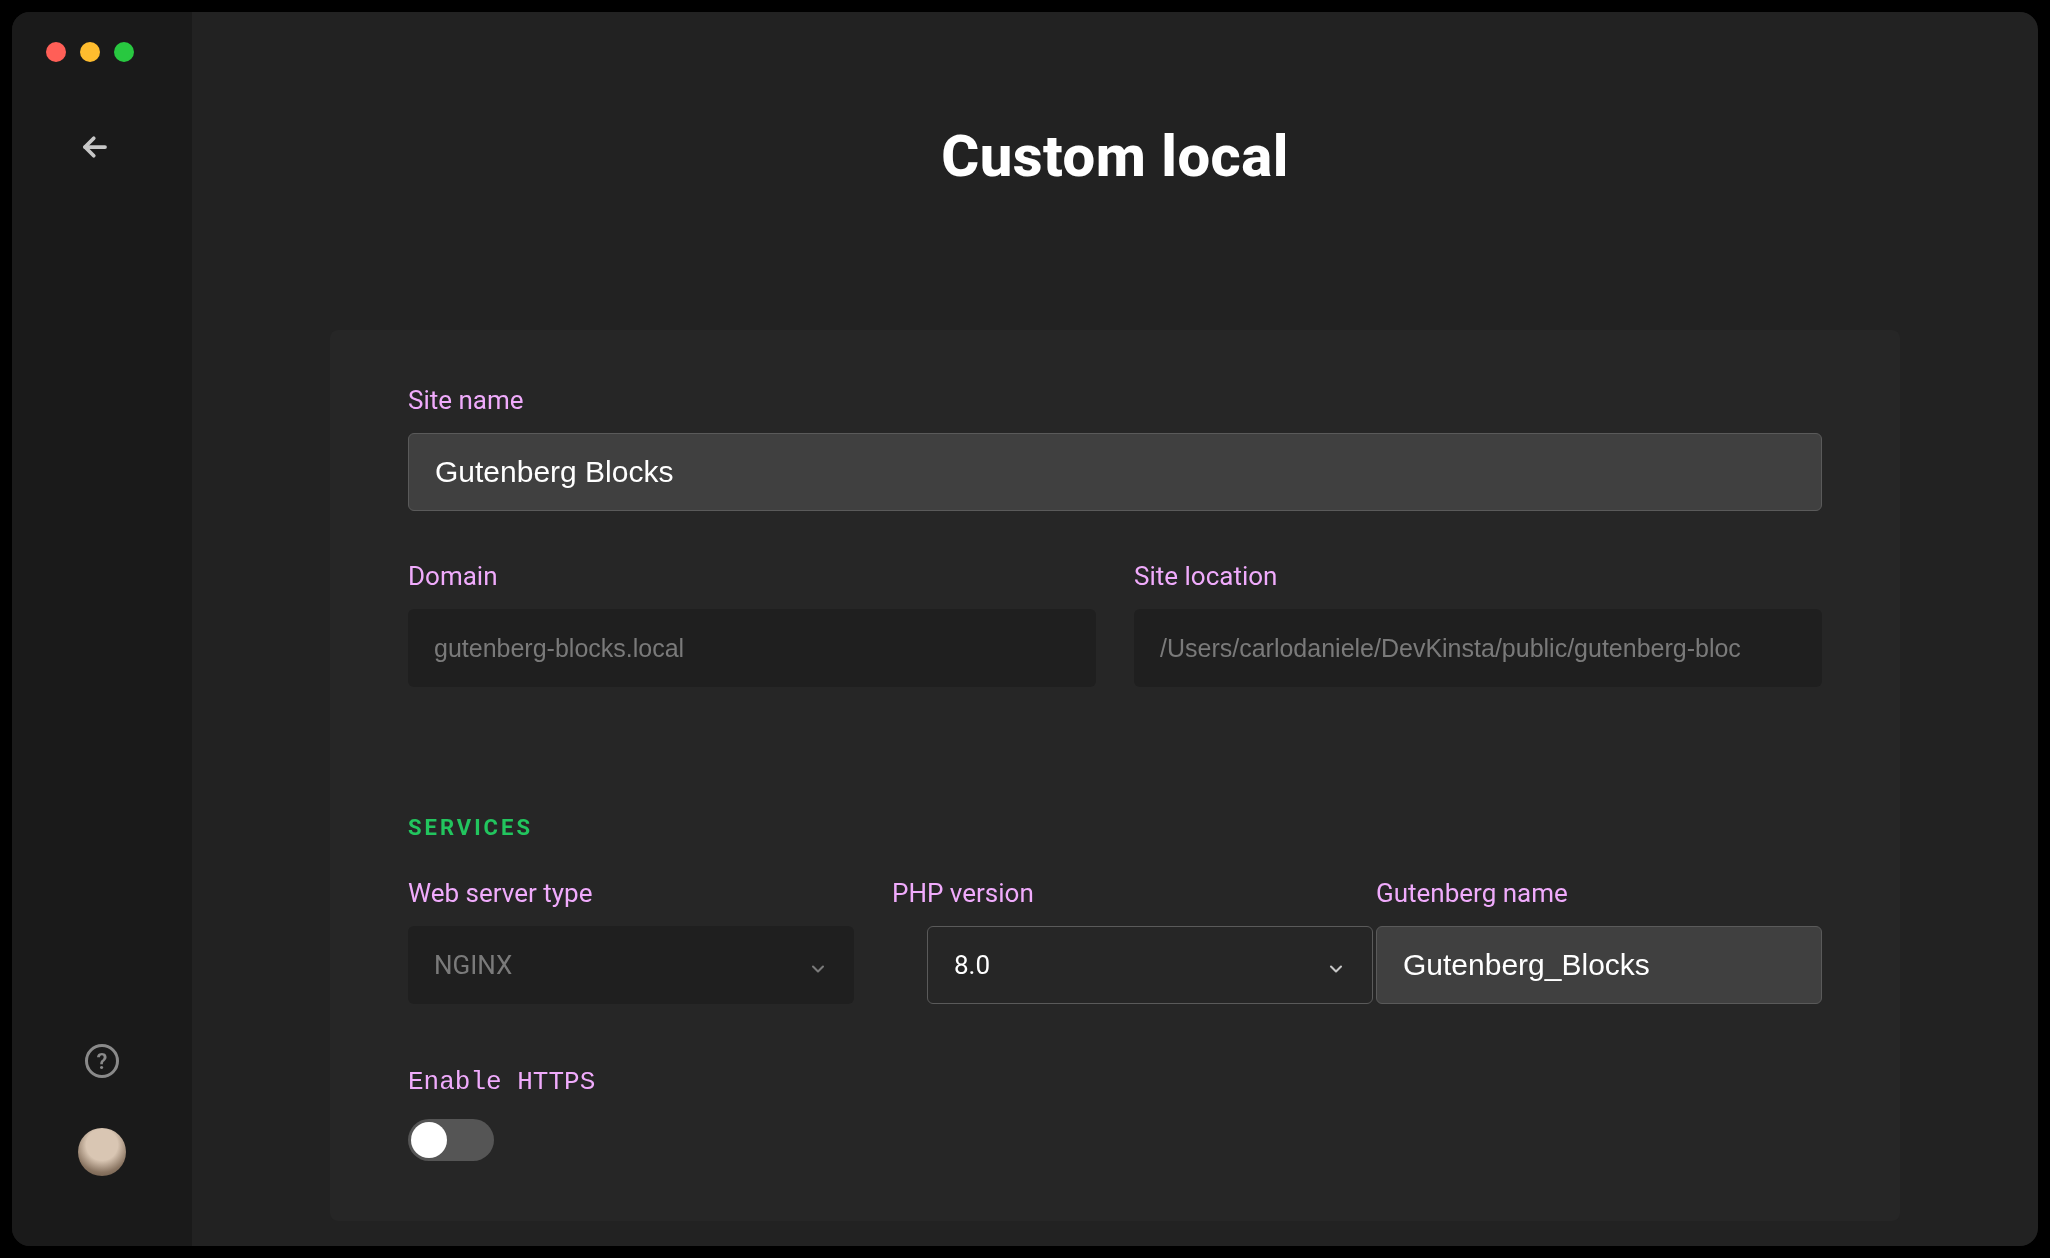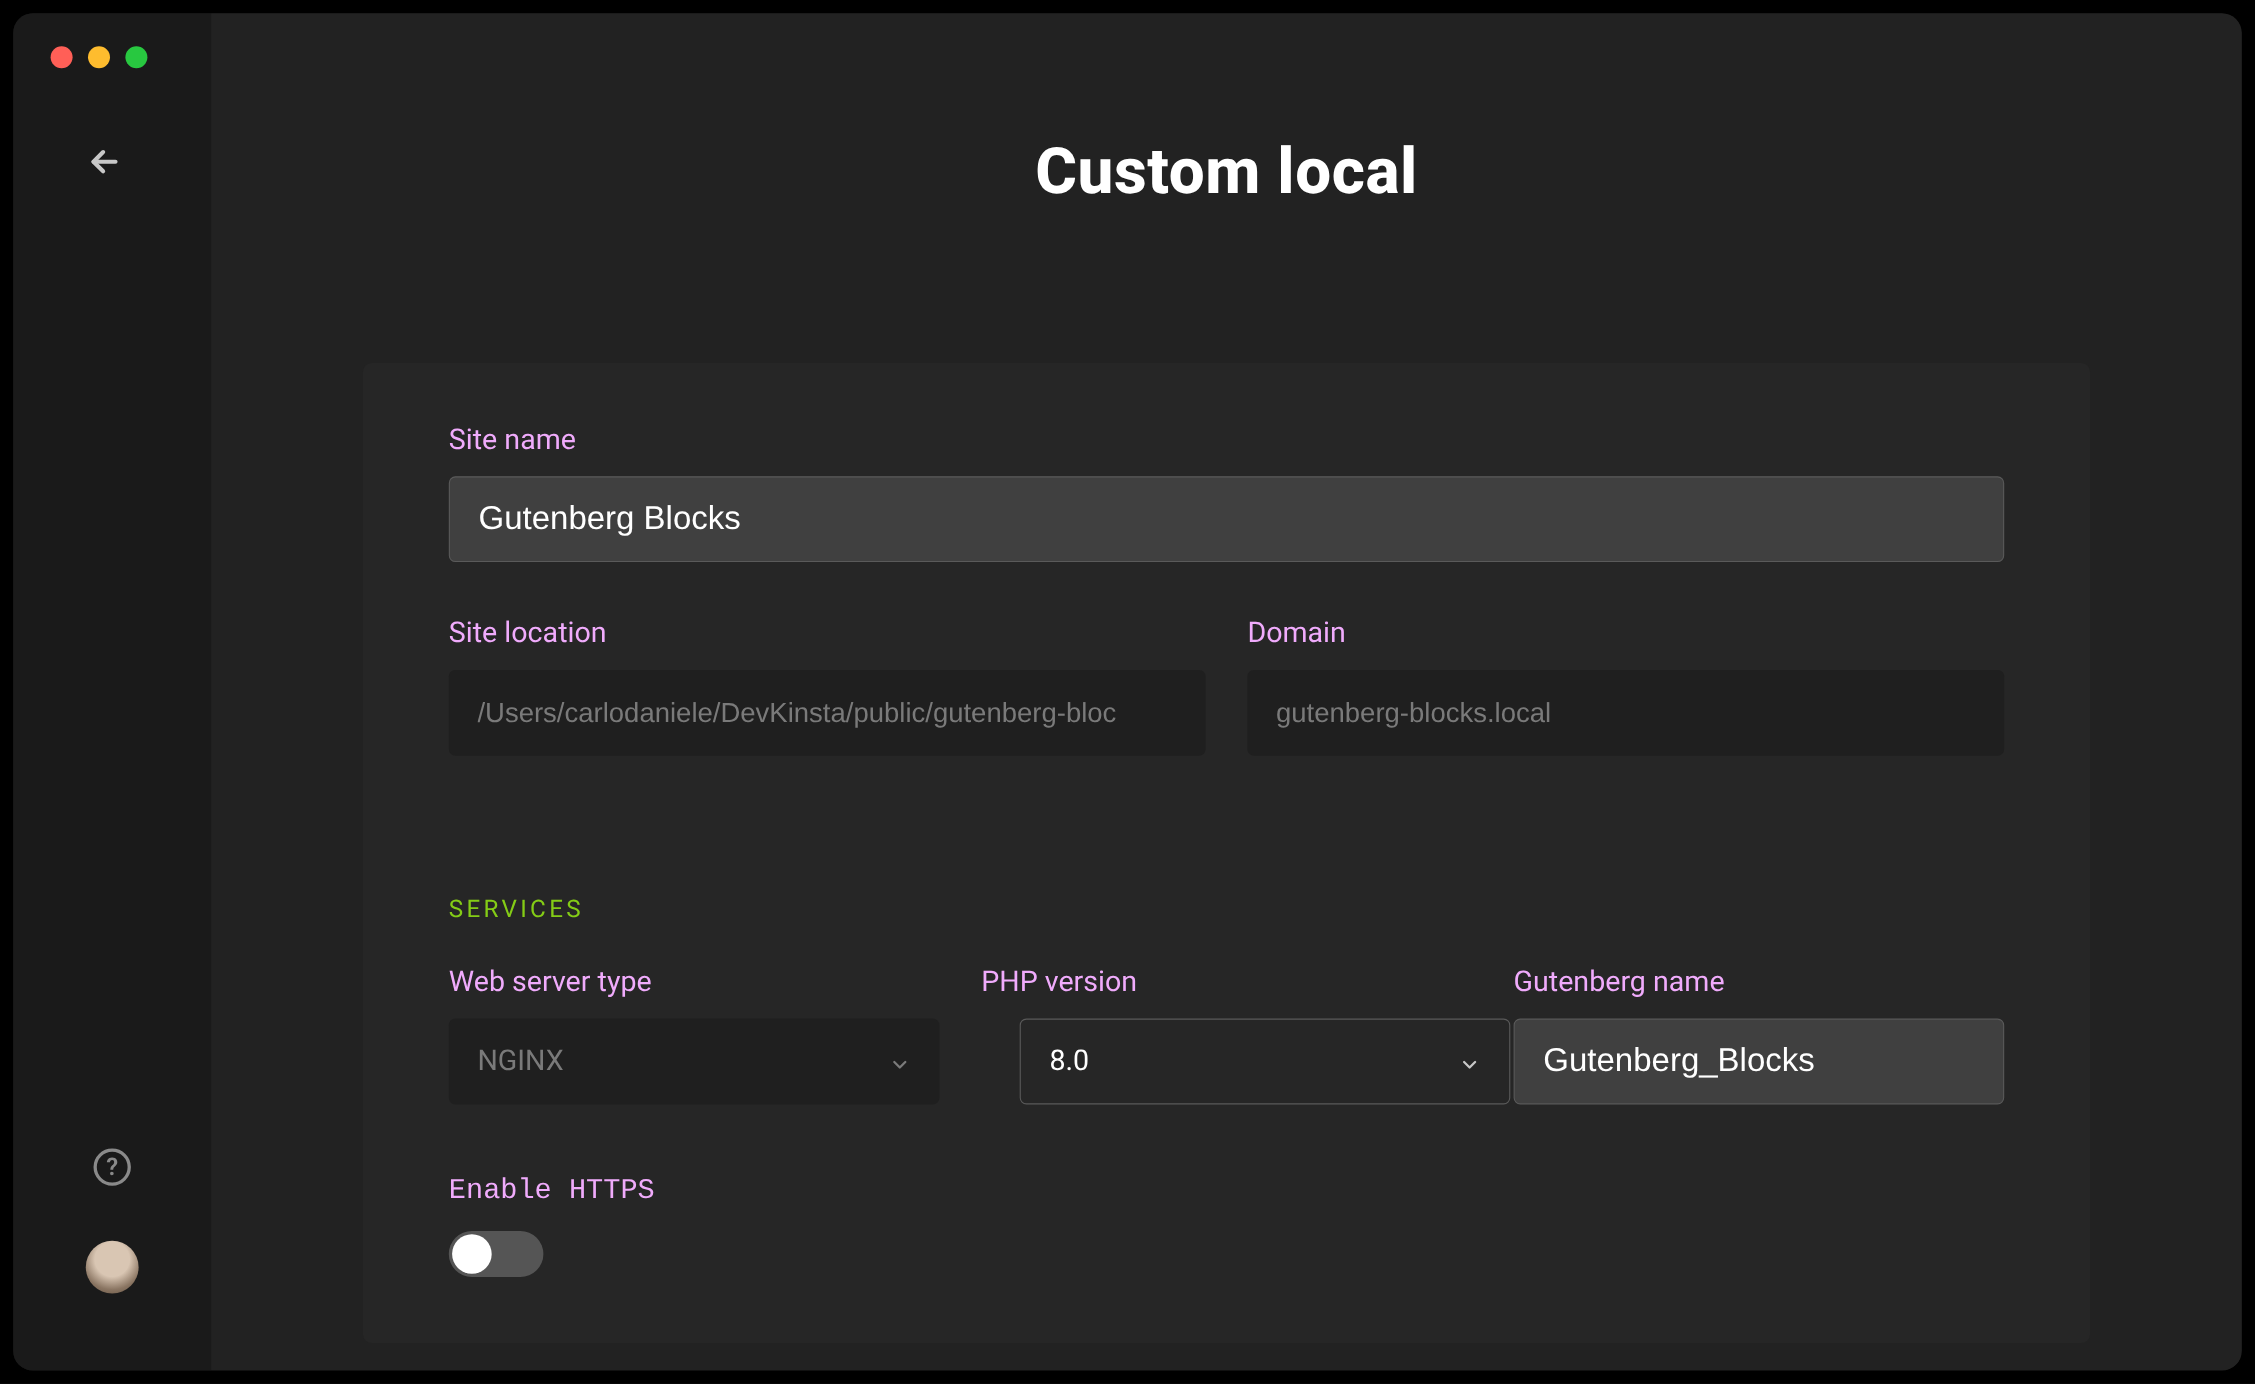--- a/index.html
+++ b/index.html
@@ -140,23 +140,23 @@
       text-overflow: ellipsis;
       white-space: nowrap;
     }
     .row-two {
       display: flex;
       gap: 38px;
       margin-top: 50px;
     }
     .row-two > div { flex: 1; }
     .section-heading {
-      color: #84cc16;
+      color: #22c55e;
       font-size: 22px;
-      font-weight: 400;
+      font-weight: 700;
       letter-spacing: 3px;
       margin-top: 128px;
       margin-bottom: 38px;
     }
     .row-three {
       display: flex;
       gap: 38px;
     }
     .row-three > div { flex: 1; }
     .select-wrap {
@@ -248,26 +248,26 @@
 
     <div class="form-panel">
 
       <div>
         <label class="field-label">Site name</label>
         <input class="text-input" type="text" value="Gutenberg Blocks" style="">
       </div>
 
       <div class="row-two">
         <div>
+          <label class="field-label">Domain</label>
+          <input class="readonly-input" type="text" readonly="" value="gutenberg-blocks.local" style="">
+        </div>
+        <div>
           <label class="field-label">Site location</label>
           <input class="readonly-input" type="text" readonly="" value="/Users/carlodaniele/DevKinsta/public/gutenberg-bloc" style="">
-        </div>
-        <div>
-          <label class="field-label">Domain</label>
-          <input class="readonly-input" type="text" readonly="" value="gutenberg-blocks.local" style="">
         </div>
       </div>
 
       <div class="section-heading">SERVICES</div>
 
       <div class="row-three">
         <div>
           <label class="field-label">Web server type</label>
           <div class="select-wrap">
             <div class="select-display select-disabled">

